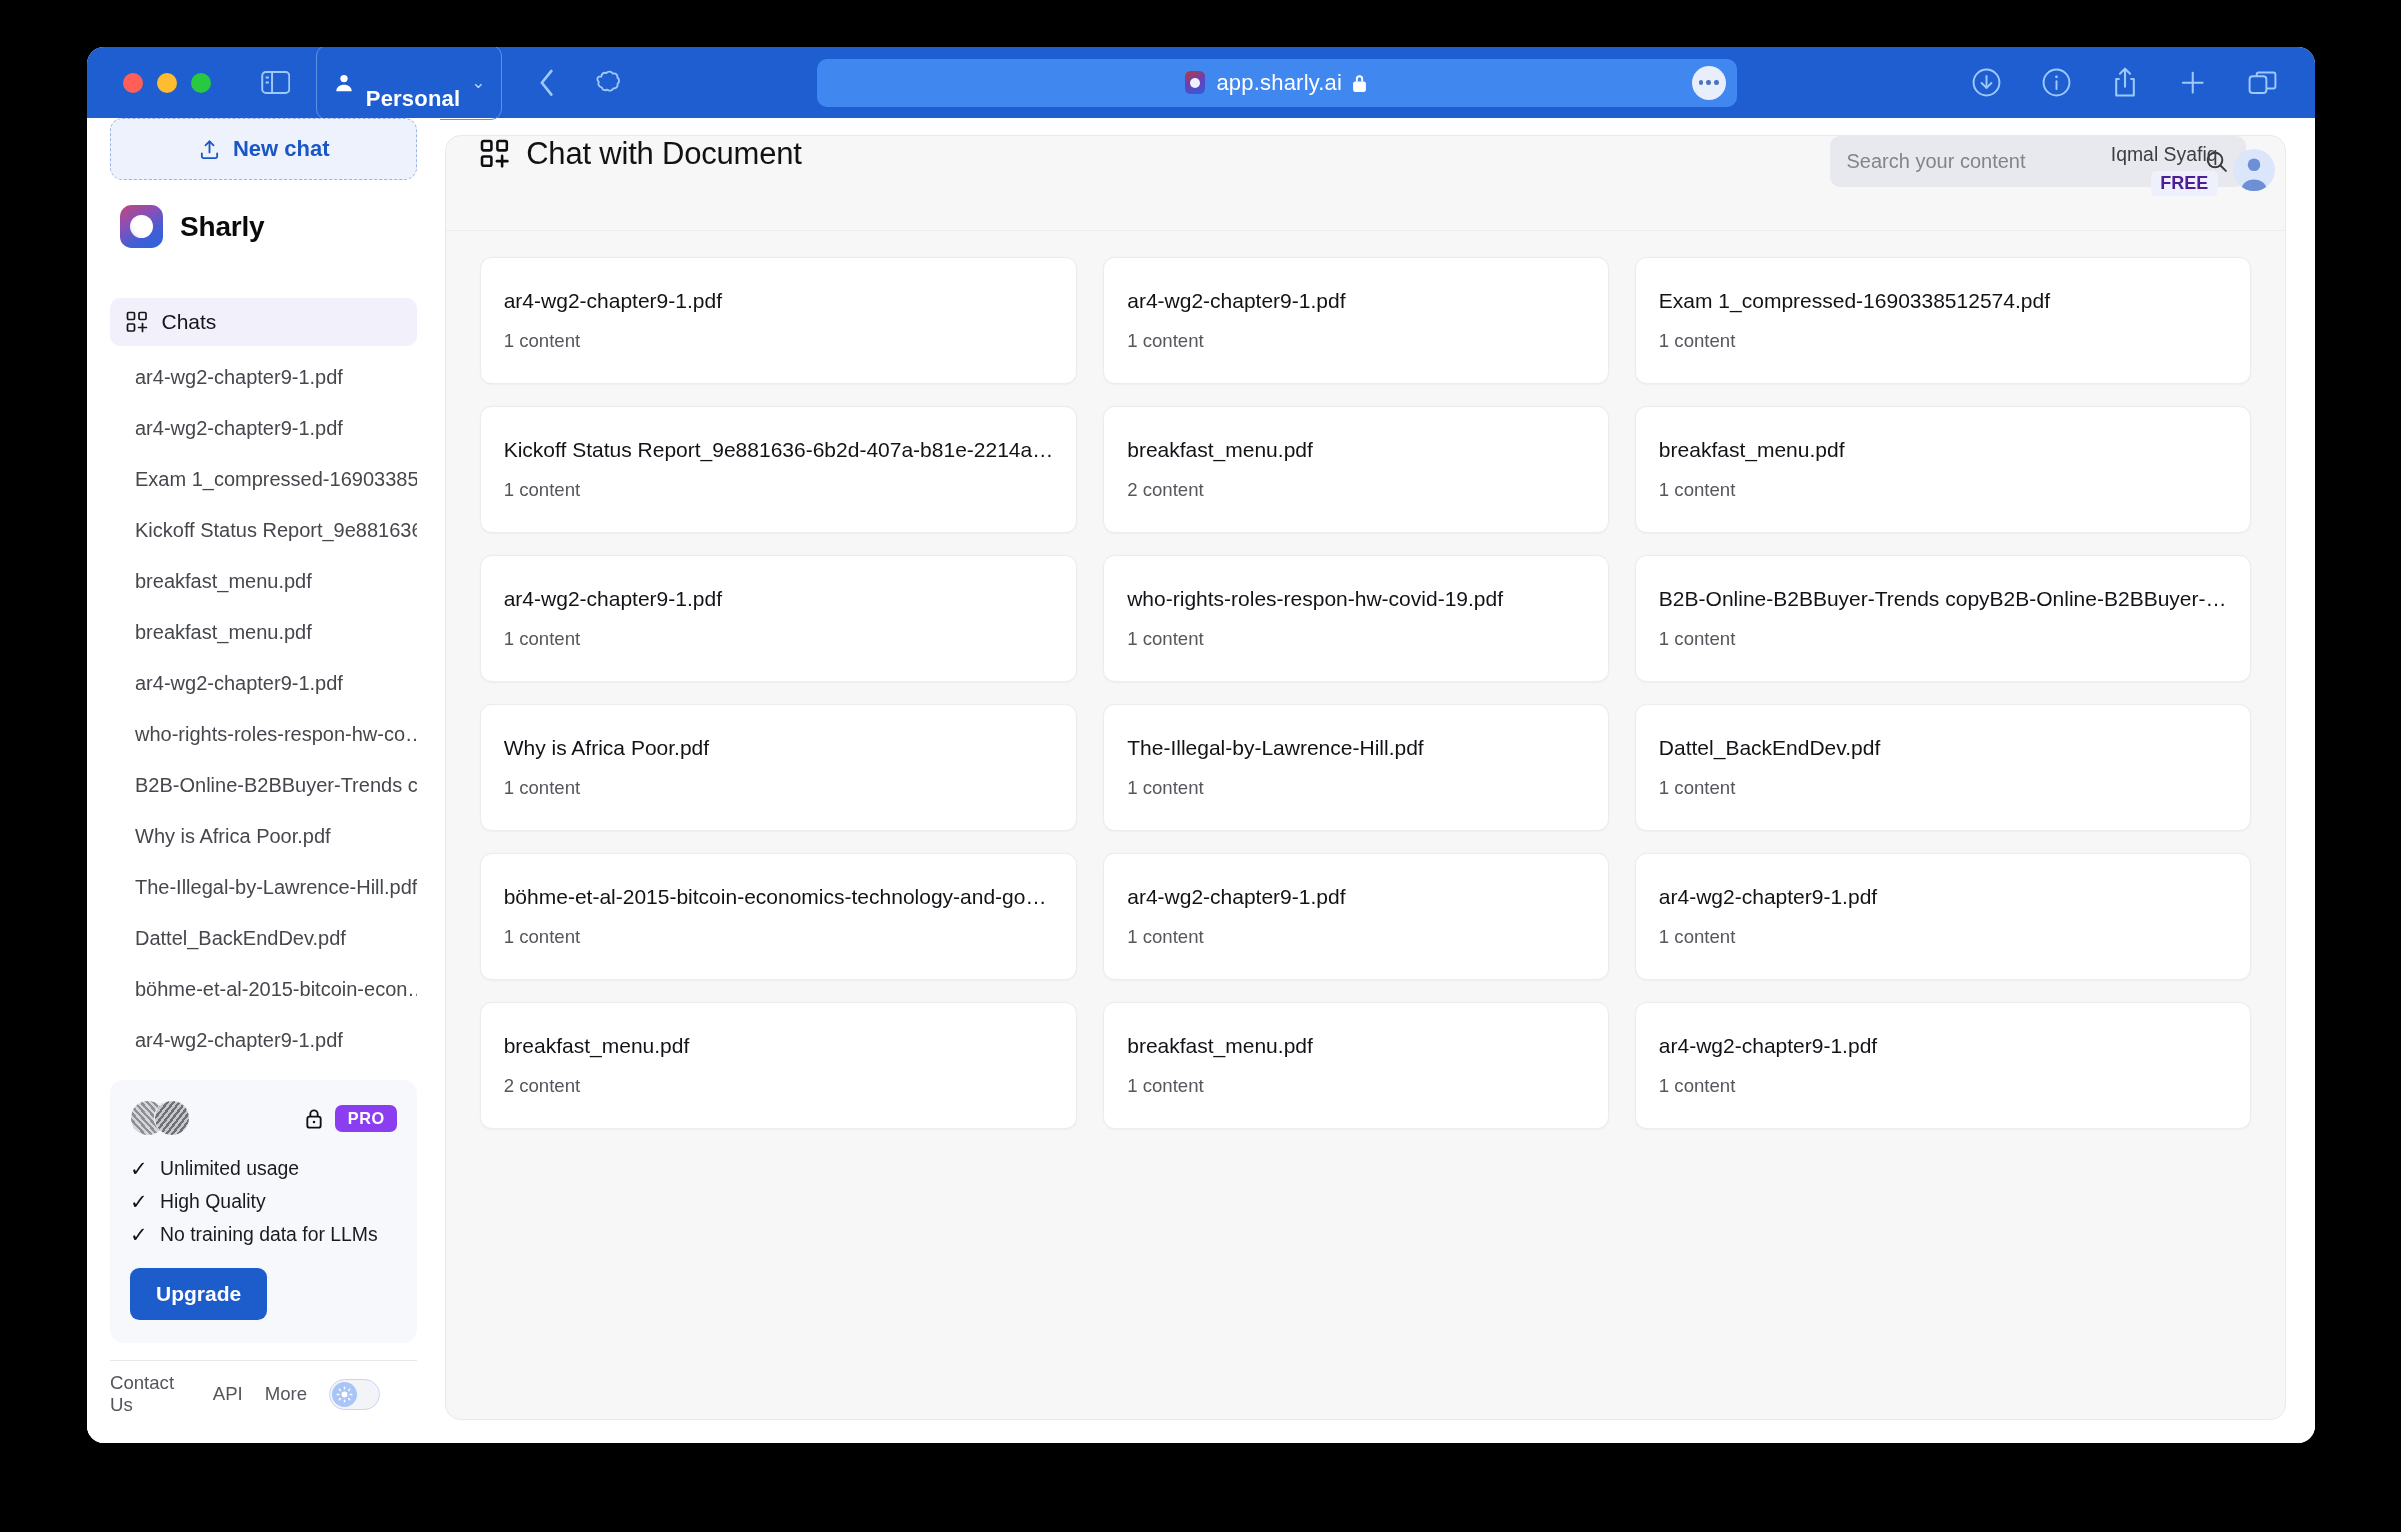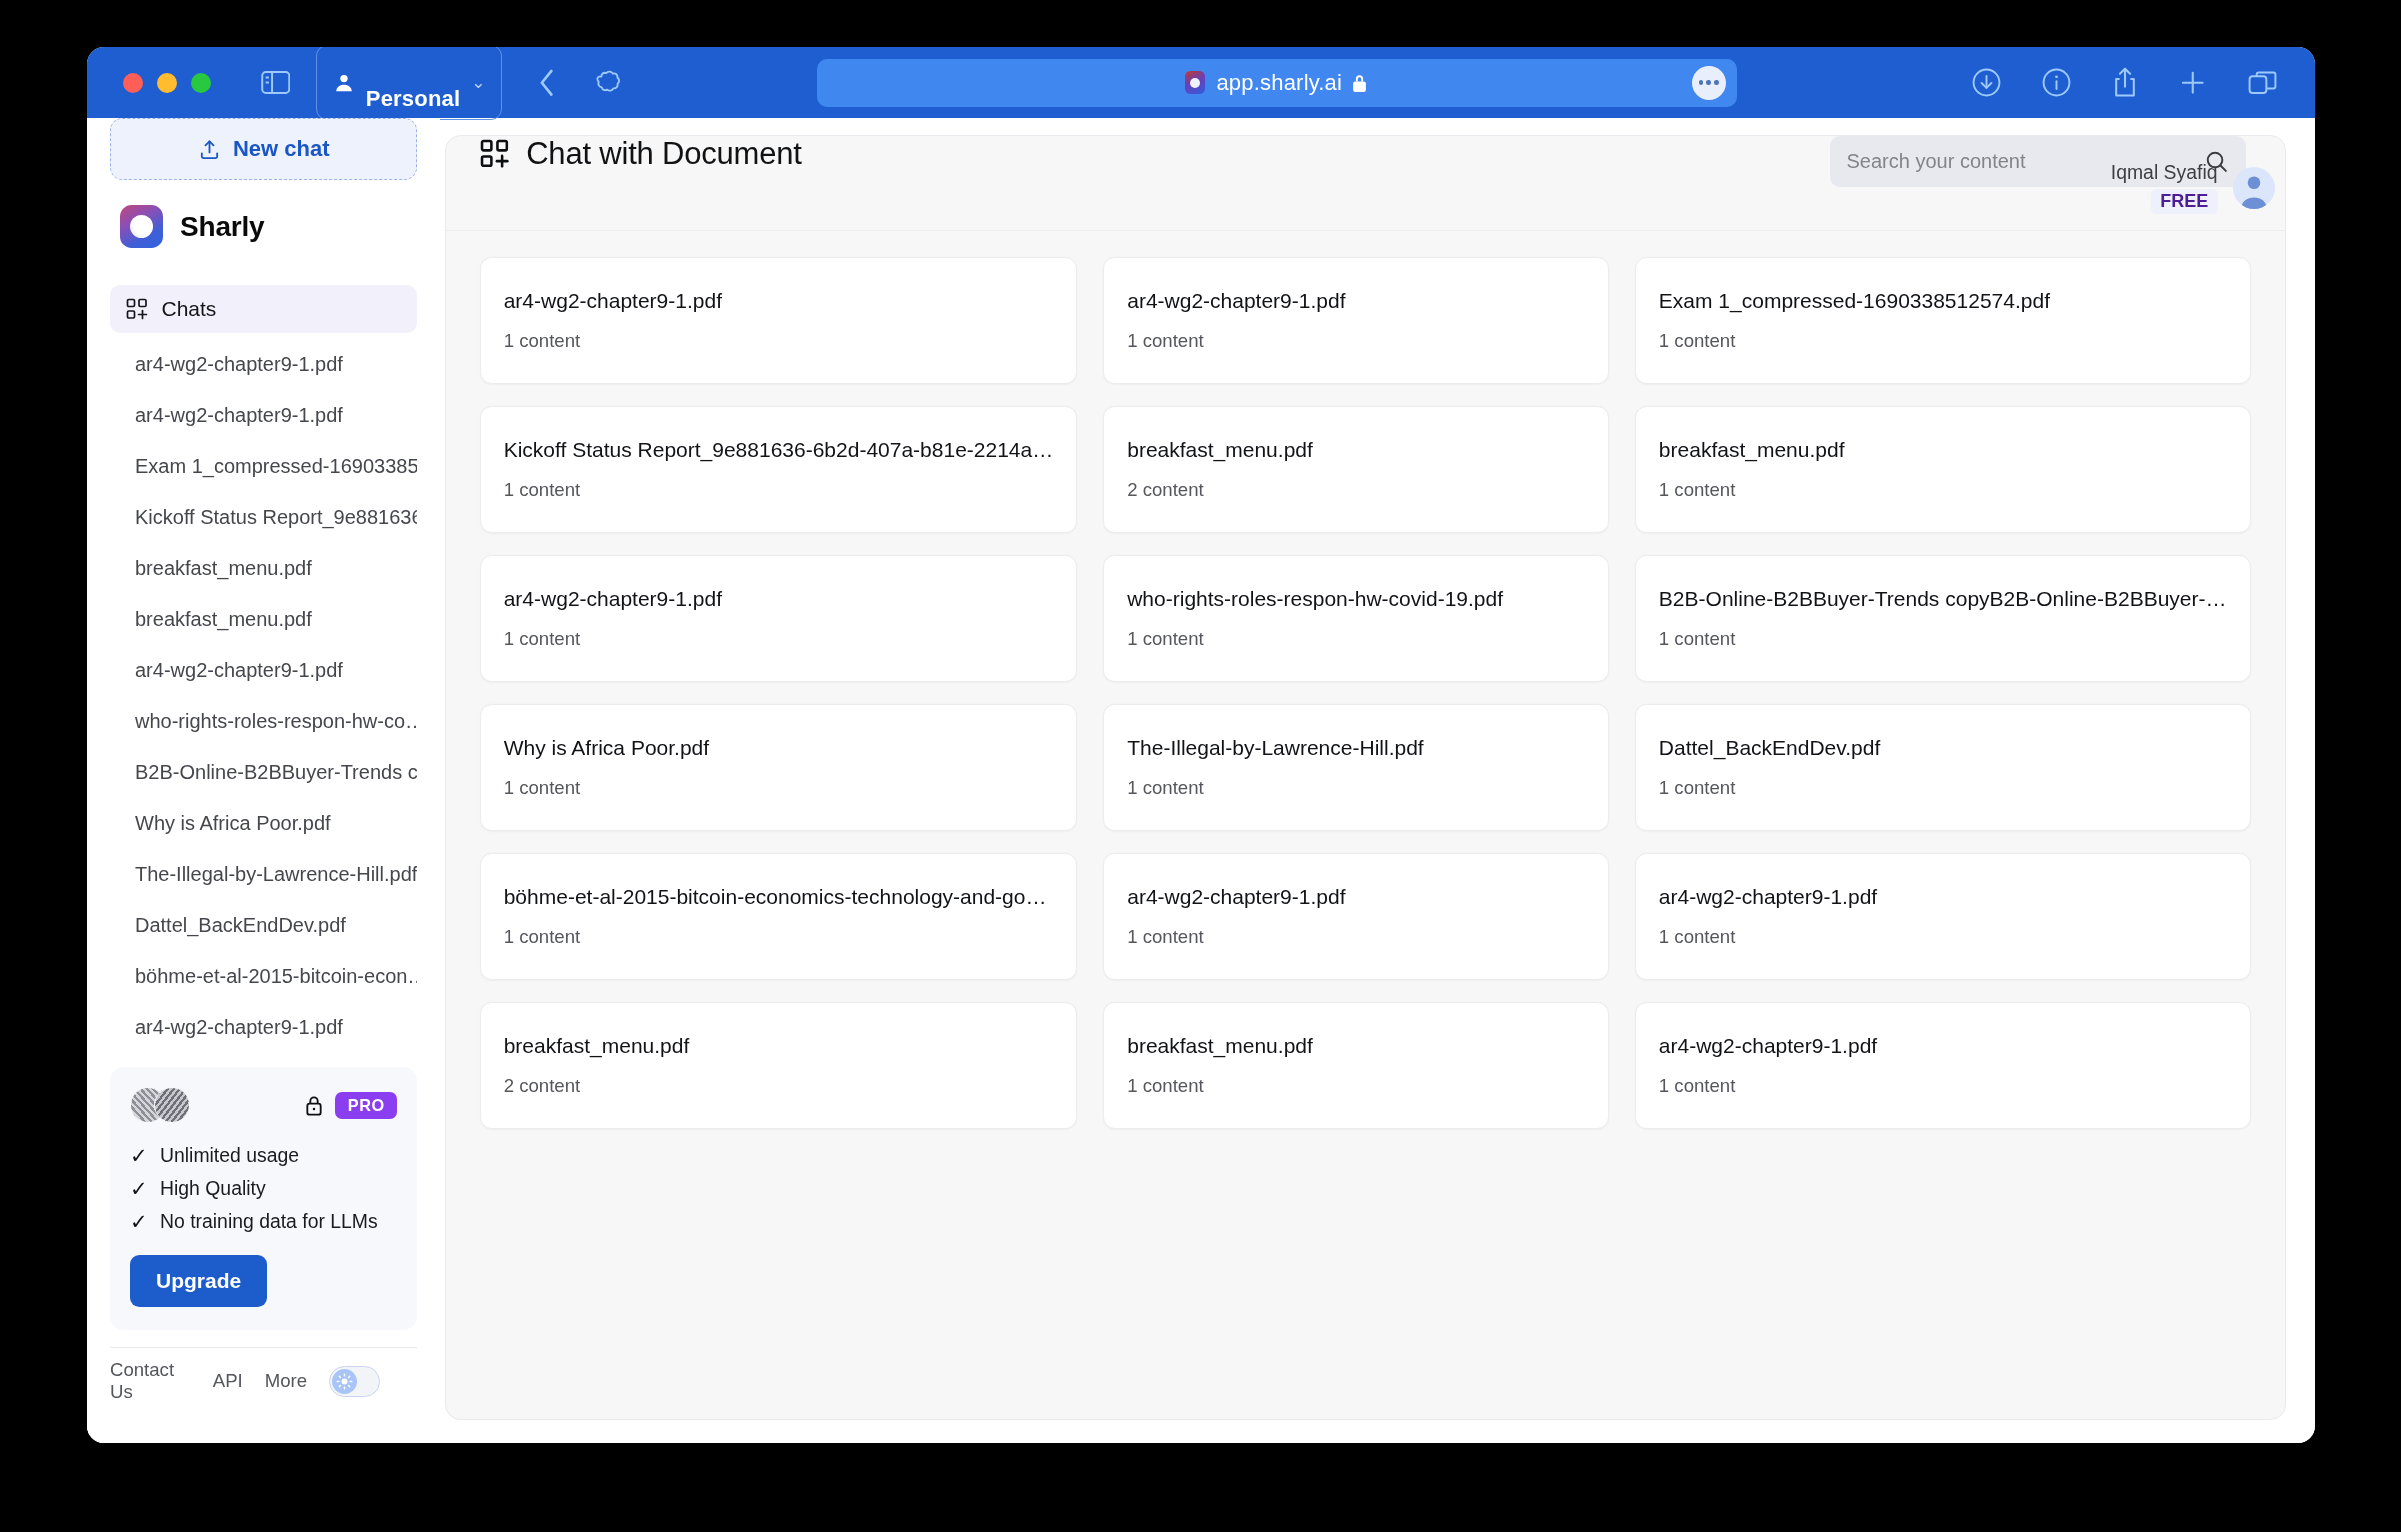--- a/index.html
+++ b/index.html
@@ -119,21 +119,21 @@
     height: 62px;
     border: 1.9px dashed #9ab4e8;
     border-radius: 12.4px;
     background: #eef2fd;
     display: flex; align-items: center; justify-content: center; gap: 12.4px;
     color: #1a56c4; font-size: 22px; font-weight: bold;
     cursor: pointer;
   }
 
   #chats-tab {
-    margin-top: 12px;
+    margin-top: 25px;
     height: 48px;
     border-radius: 10px;
     background: #f2f0fb;
     display: flex; align-items: center; gap: 14px;
     padding-left: 15.5px;
     color: #15151a; font-size: 21px;
     cursor: pointer;
   }
 
   #chat-list { margin-top: 6.2px; }
@@ -560,21 +560,21 @@
           </div>
           <div class="doc-card">
             <span class="title">ar4-wg2-chapter9-1.pdf</span>
             <span class="sub">1 content</span>
           </div>
         </div>
       </section>
     </main>
   </div>
 
-  <div style="position:absolute; right:40px; top:114px; display:flex; align-items:center; gap:15.5px;">
+  <div style="position:absolute; right:40px; top:96px; display:flex; align-items:center; gap:15.5px;">
     <div style="display:flex; flex-direction:column; align-items:flex-end; gap:4.7px;">
       <span style="font-size:19.4px; color:#3c3e44;">Iqmal Syafiq</span>
       <span style="font-size:18px; font-weight:bold; color:#4c1d95; background:#eef1fb; border-radius:5.4px; padding:2.3px 9.3px;">FREE</span>
     </div>
     <span style="width:42px; height:42px; border-radius:50%; background:#dce6fa; display:flex; align-items:flex-end; justify-content:center; overflow:hidden;">
       <svg width="42" height="42" viewBox="0 0 24 24" fill="#6d8fd6">
         <circle cx="12" cy="9" r="3.6"></circle>
         <path d="M4.6 24c0-4.2 3.4-6.6 7.4-6.6s7.4 2.4 7.4 6.6z"></path>
       </svg>
     </span>

